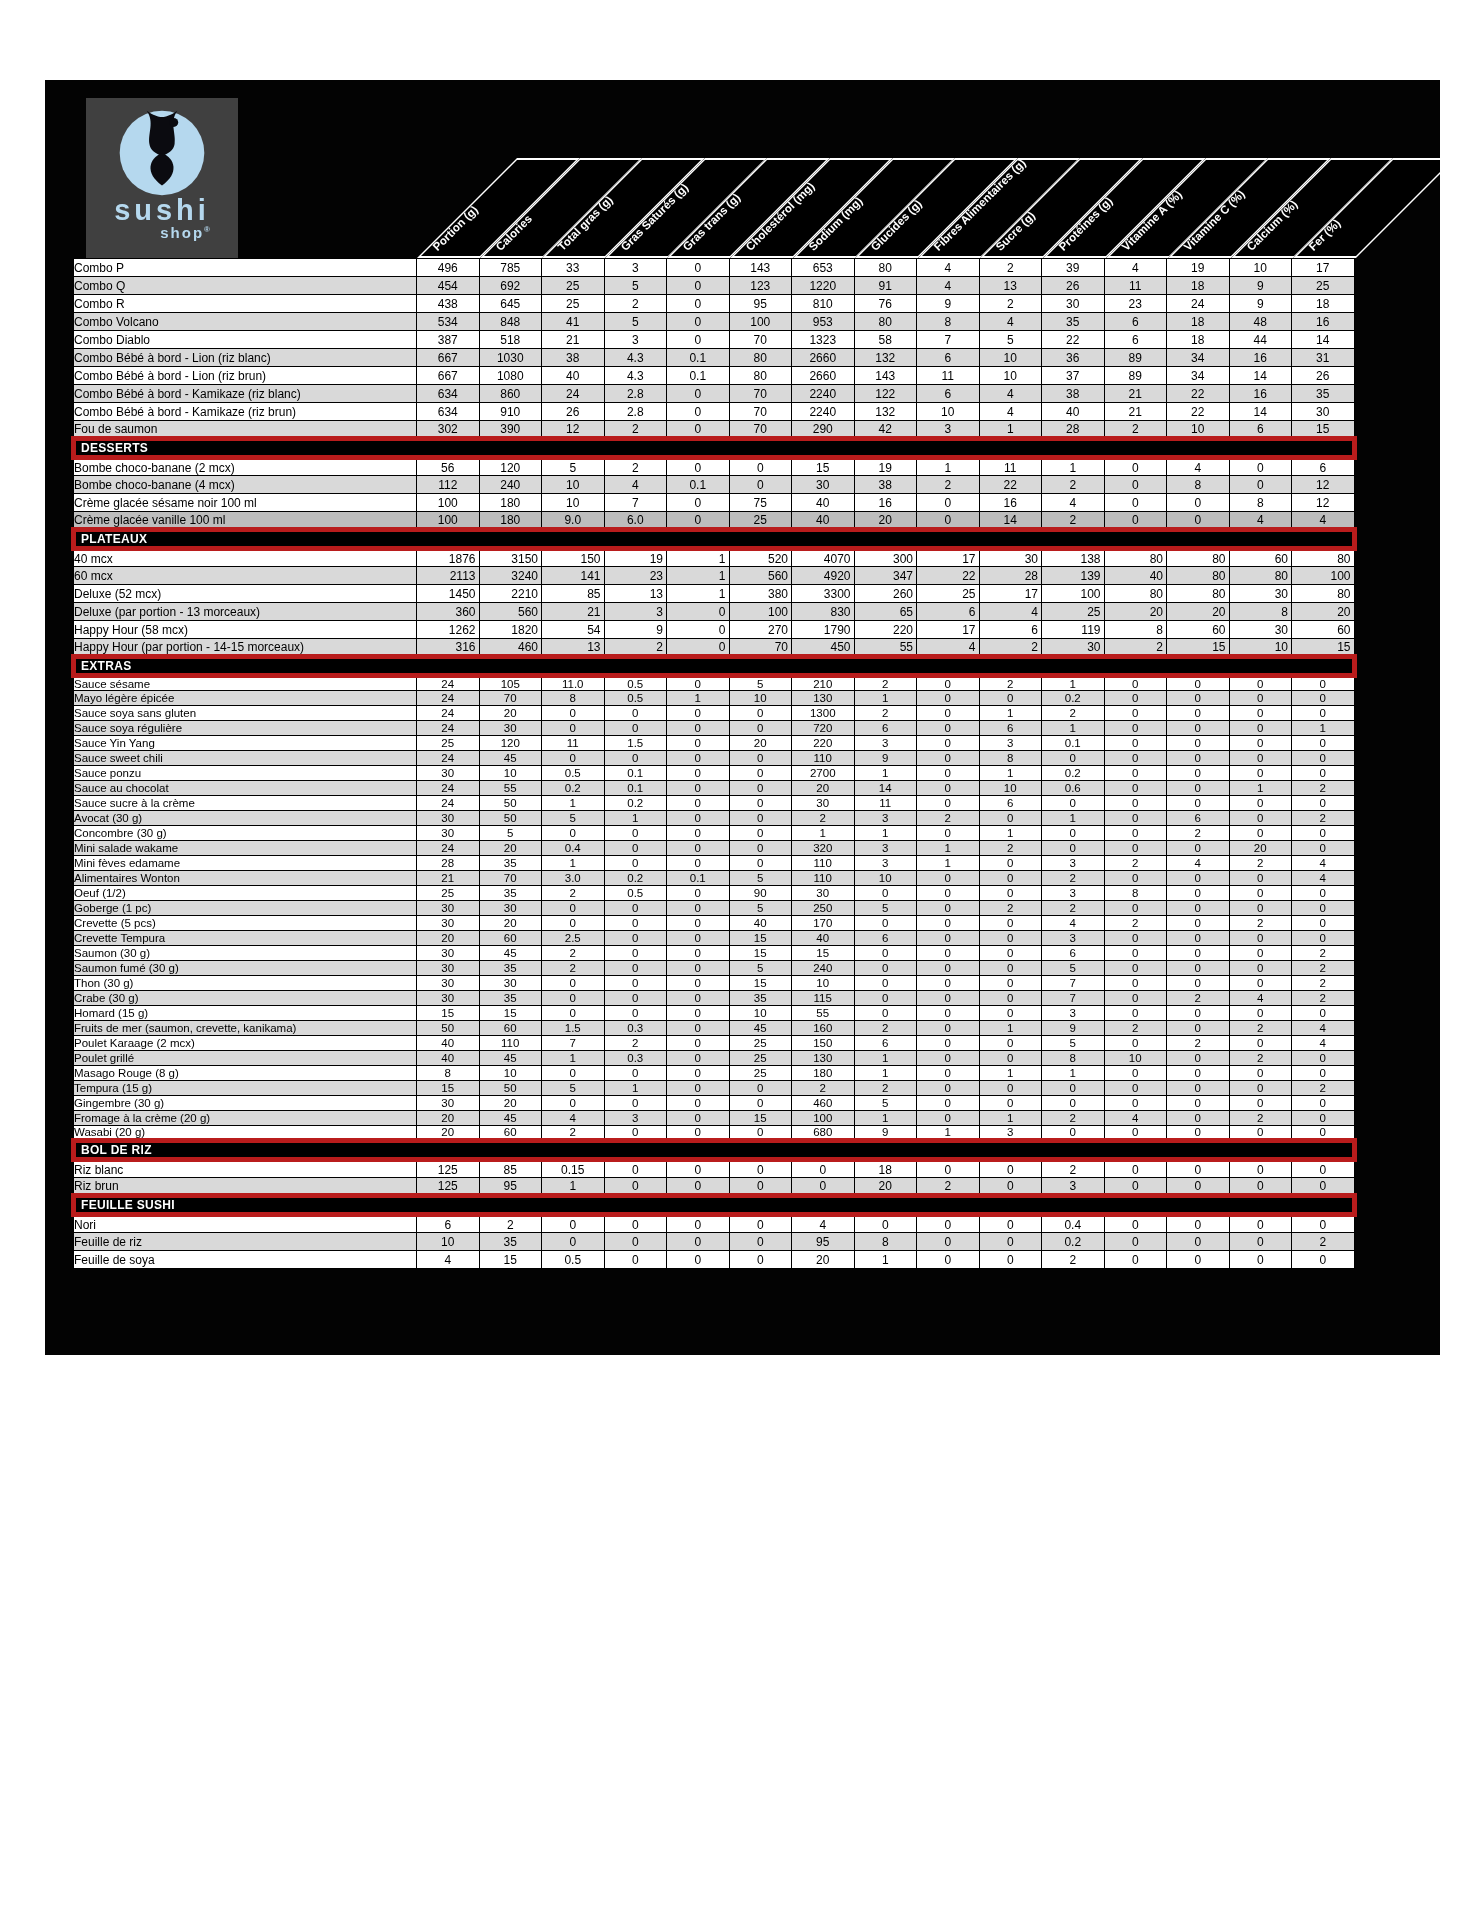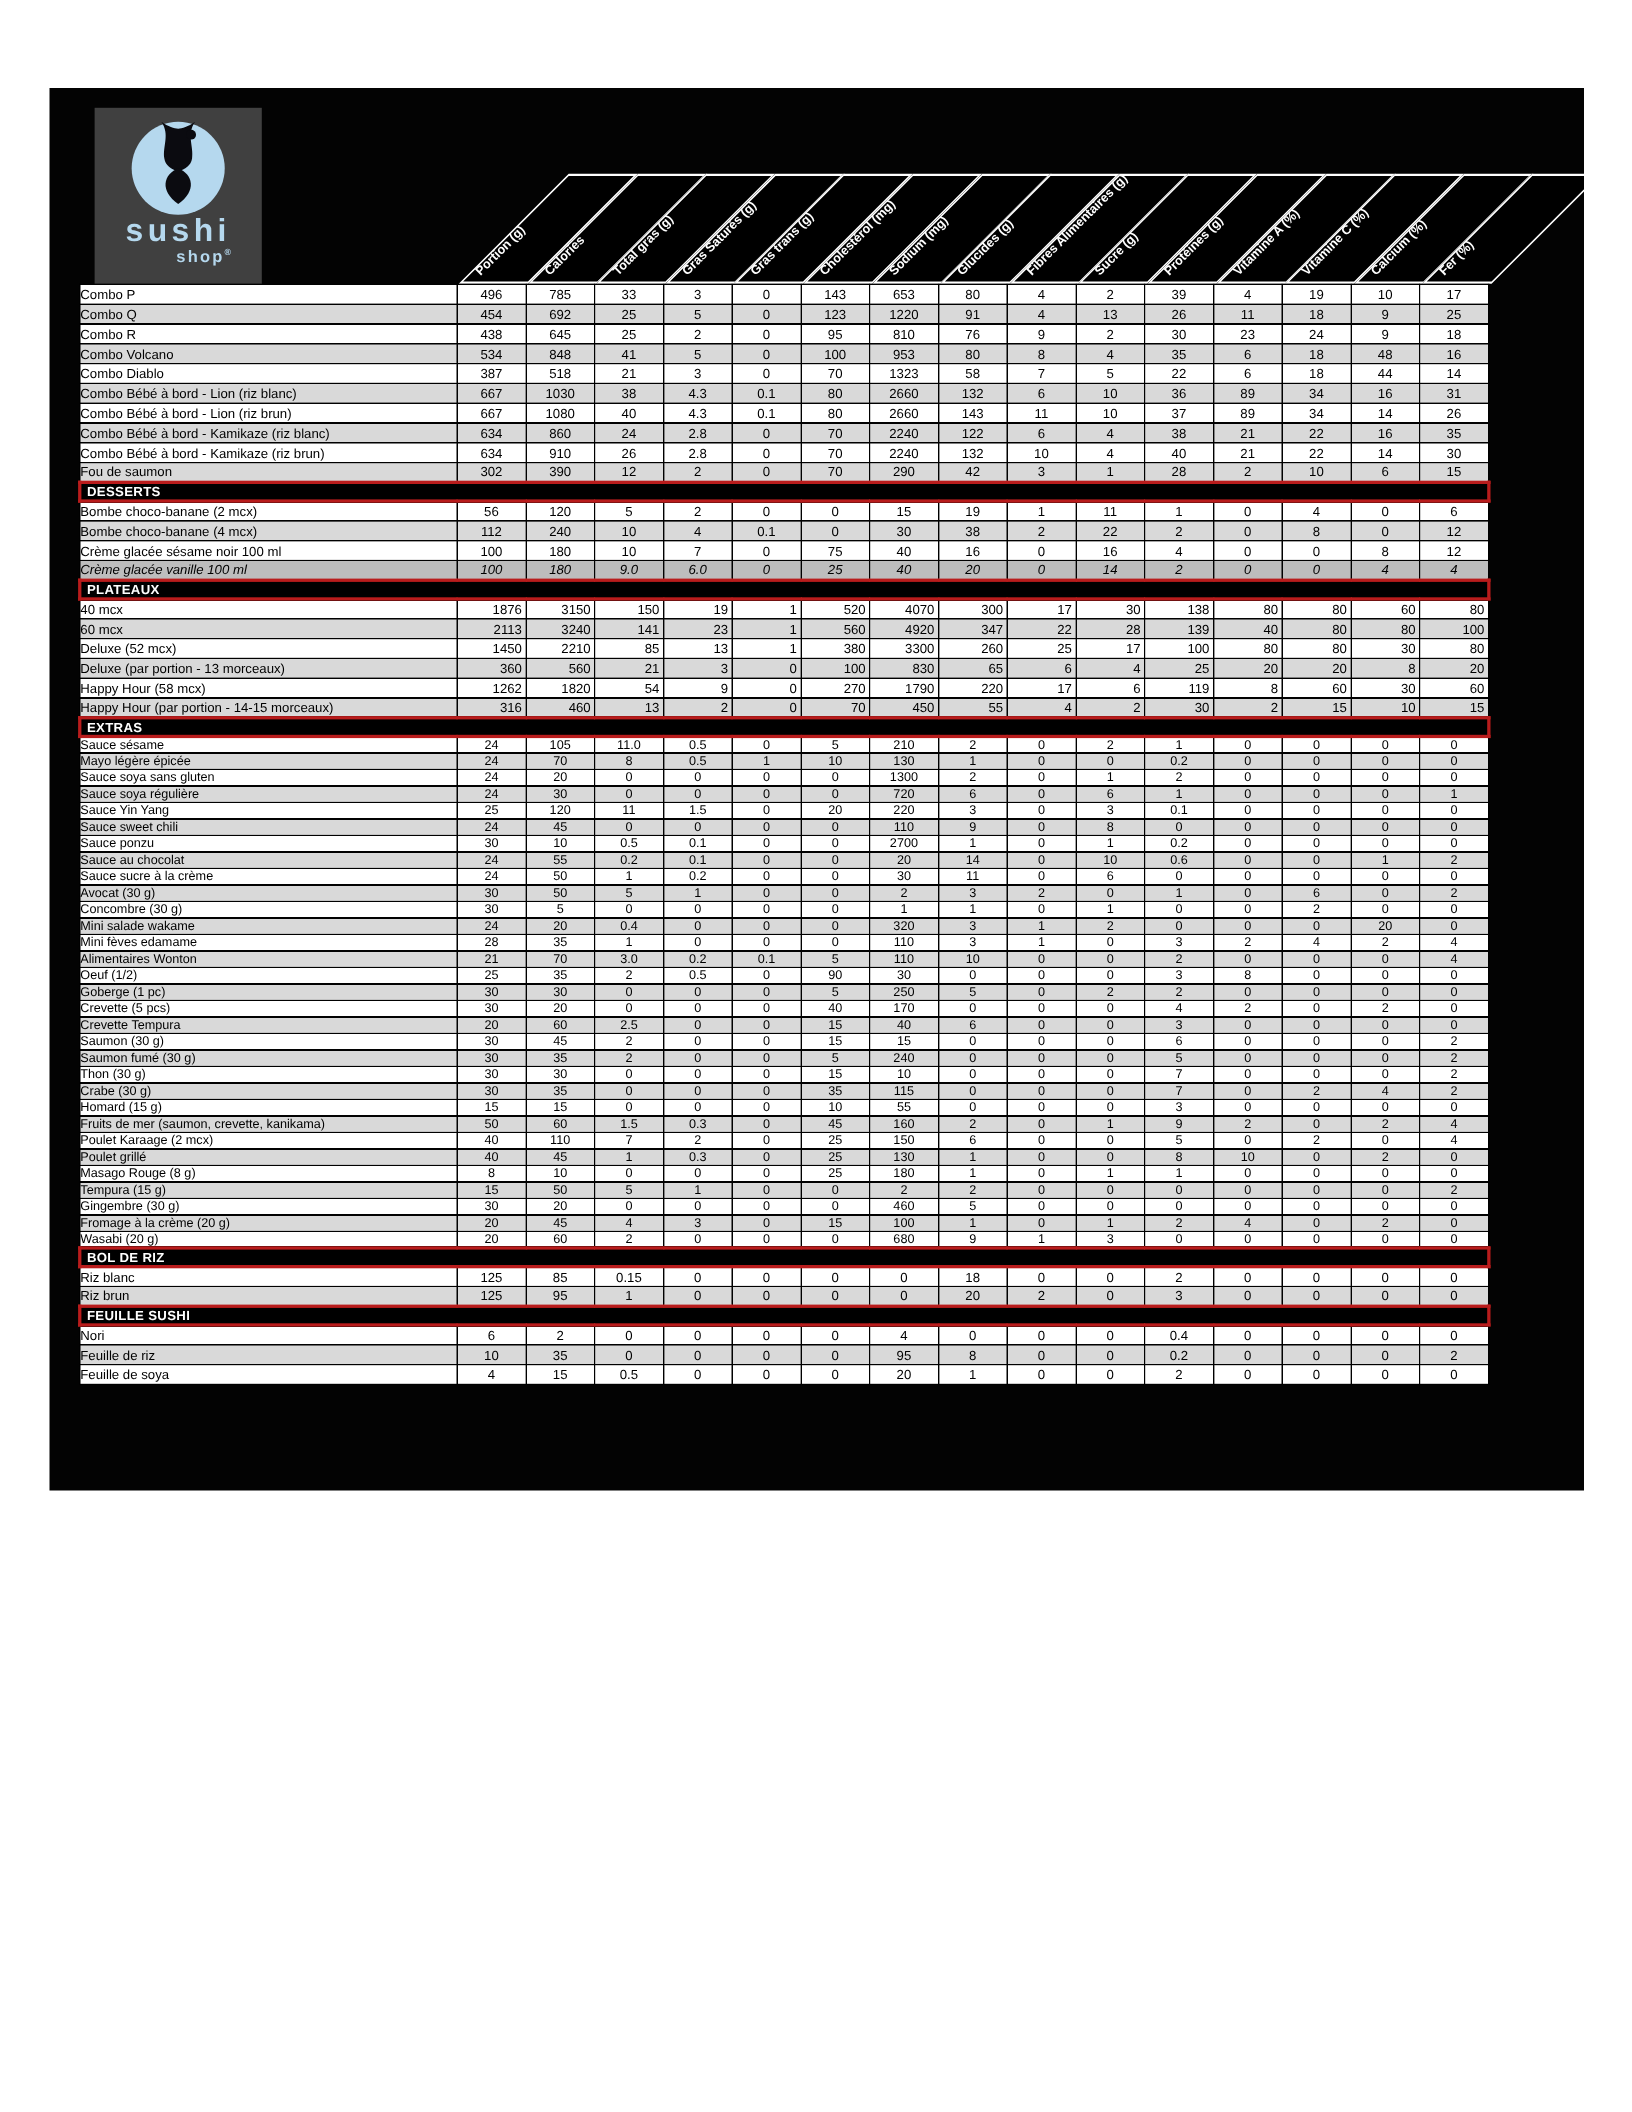--- a/index.html
+++ b/index.html
@@ -21,28 +21,28 @@
   .hdr-par{position:absolute;left:0;top:0;width:100%;height:100%;border:2px solid #ffffff;
            background:#000;transform:skewX(-45deg);transform-origin:0 100%;}
   .hdr-label{position:absolute;left:22px;bottom:5px;transform:rotate(-45deg);transform-origin:0 100%;
              color:#ffffff;font-weight:bold;font-size:11.5px;white-space:nowrap;}
   
   .nutri{position:absolute;left:26px;top:178px;width:1281px;border-collapse:collapse;
          table-layout:fixed;font-size:12px;}
   .nutri td{border:1px solid #000;overflow:hidden;white-space:nowrap;}
   tr.white td{background:#ffffff;}
   tr.gray td{background:#d9d9d9;}
-  tr.dark td{background:#bdbdbd;font-style:italic;}
+  tr.dark td{background:#bdbdbd;}
   tr.data-row td{height:18px;padding:0;}
   tr.compact td{height:15px;font-size:11.5px;}
   td.lbl{text-align:left;padding:0 0 0 5px;}
   td.val.c{text-align:center;}
   td.val.r{text-align:right;padding-right:3px;}
   tr.section-row td{background:#000;color:#fff;font-weight:bold;font-size:12px;height:17px;
-                    border:3px solid #b91c1c;text-align:left;padding:0 0 0 5px;letter-spacing:.3px;}
+                    border:5px solid #b91c1c;text-align:left;padding:0 0 0 5px;letter-spacing:.3px;}
 </style>
 </head>
 <body>
 
 <div class="sheet">
 
   <div class="logo">
     <svg width="90" height="90" viewBox="0 0 100 100">
       <circle cx="50" cy="50" r="47" fill="#b5d8ee"></circle>
       <path d="M33,3 C42,16 34,28 36,40 C37,47 43,51 50,53 C57,51 63,47 64,40 C66,28 58,16 67,3 C60,8 54,10 50,10 C46,10 40,8 33,3 Z" fill="#0b0b10"></path>

